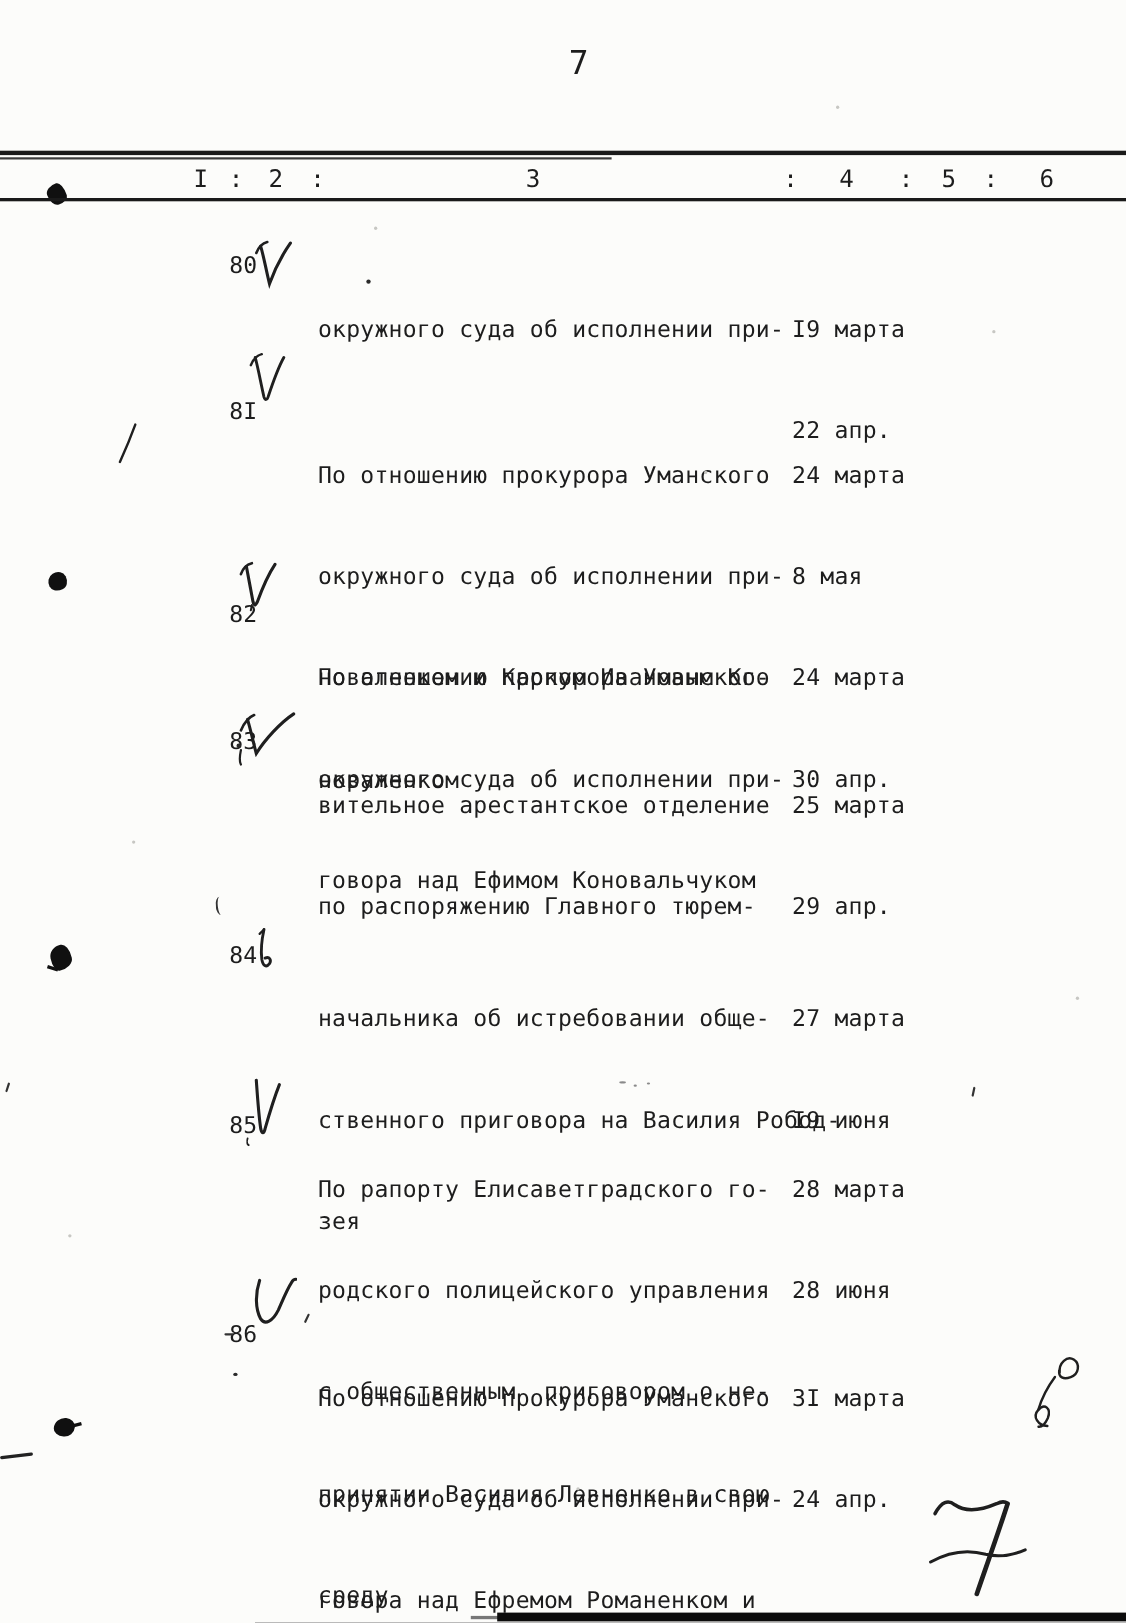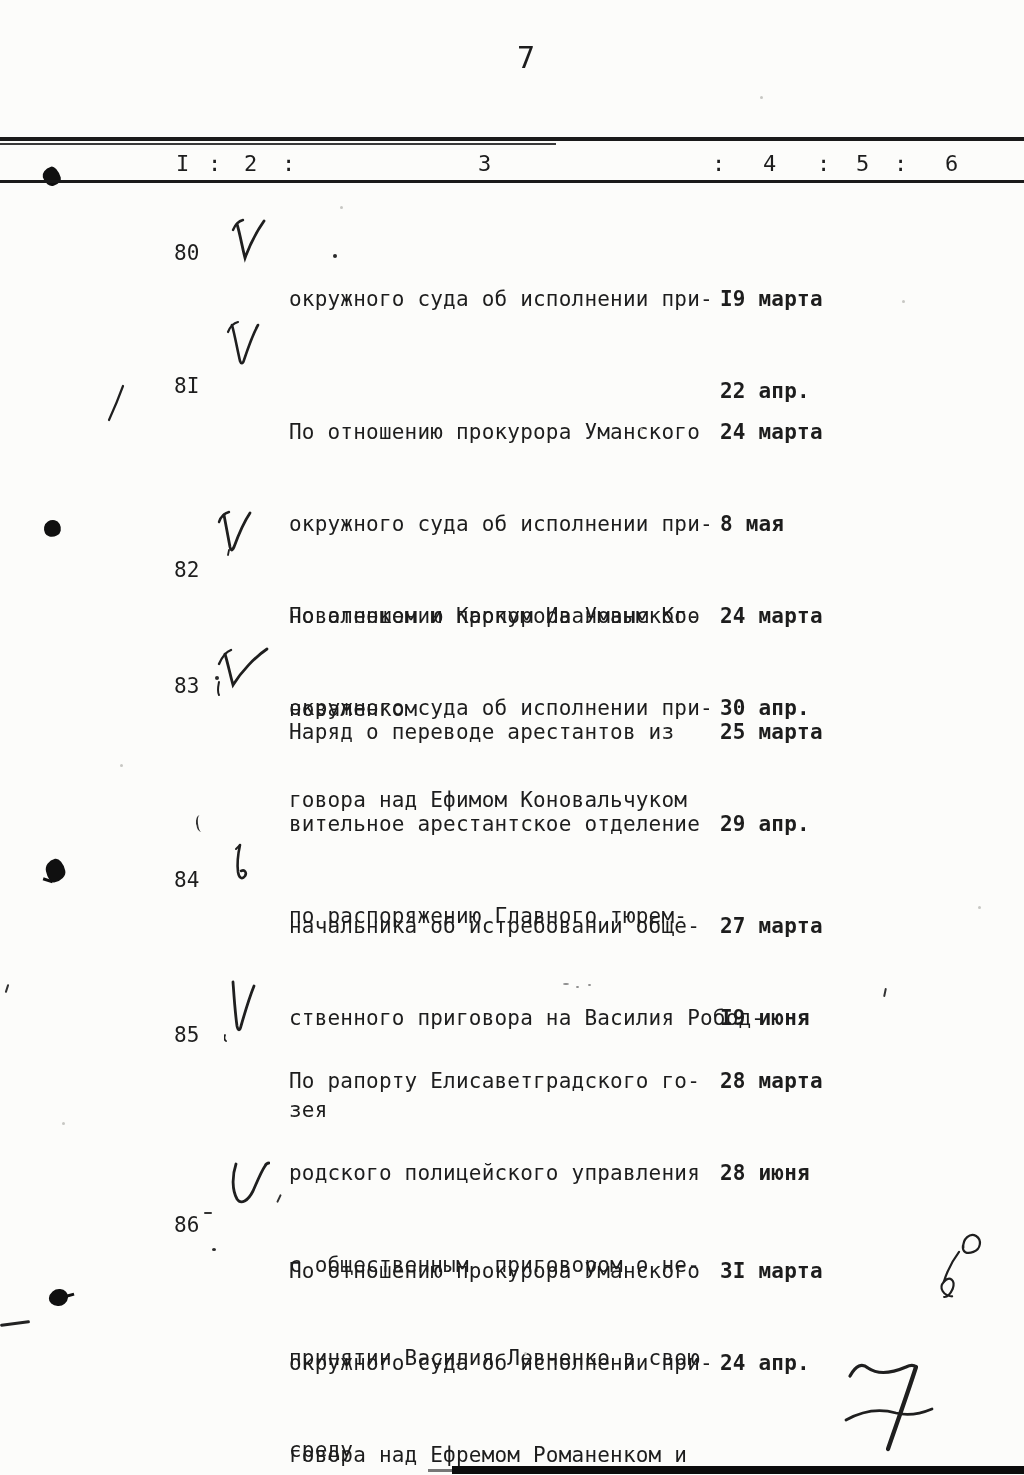--- a/index.html
+++ b/index.html
@@ -23,23 +23,23 @@
   .rule-top2{top:143px;height:2px;width:556px;background:#3a3a3a;}
   .rule-bottom{top:180px;height:3px;}
   
   .colhead{position:absolute;top:151px;height:26px;left:0;width:1024px;font-size:22px;}
   .colhead span{position:absolute;top:0;}
   .ch-1{left:176px;} .ch-c1{left:208px;} .ch-2{left:244px;} .ch-c2{left:282px;}
   .ch-3{left:478px;} .ch-c3{left:712px;} .ch-4{left:763px;} .ch-c4{left:817px;}
   .ch-5{left:856px;} .ch-c5{left:894px;} .ch-6{left:945px;}
   
   .entry{position:absolute;left:0;width:1024px;font-size:21px;line-height:30.8px;letter-spacing:0.2px;}
-  .entry .num{position:absolute;left:174px;top:16px;width:60px;white-space:pre;}
+  .entry .num{position:absolute;left:174px;top:4px;width:60px;white-space:pre;text-align:right;}
   .entry .desc{position:absolute;left:289px;top:0;white-space:pre;}
-  .entry .dates{position:absolute;left:720px;top:0;white-space:pre;font-weight:bold;}
+  .entry .dates{position:absolute;left:720px;top:0;white-space:pre;}
   .line{white-space:pre;}
   
   .mark{position:absolute;}
   .mark svg{display:block;}
   
   .blot{position:absolute;background:#101010;}
   .blot-1{left:43px;top:167px;width:17px;height:19px;border-radius:65% 35% 55% 45%/40% 70% 30% 60%;transform:rotate(-18deg);}
   .blot-2{left:44px;top:520px;width:17px;height:17px;border-radius:55% 45% 60% 40%/50% 55% 45% 50%;transform:rotate(10deg);}
   .blot-3{left:46px;top:859px;width:19px;height:23px;border-radius:60% 40% 70% 30%/45% 60% 40% 55%;transform:rotate(-12deg);}
   .blot-3:after{content:"";position:absolute;left:-5px;bottom:2px;width:10px;height:3px;background:#101010;transform:rotate(30deg);}
@@ -120,21 +120,20 @@
     </div>
     <div class="dates">
       <div class="line">24 марта</div>
       <div class="line">30 апр.</div>
     </div>
   </div>
 
   <div class="entry" style="top:655px">
     <div class="num">83</div>
     <div class="desc">
-      <div class="line">Наряд о переводе арестантов из</div>
       <div class="line">вительное арестантское отделение</div>
       <div class="line">по распоряжению Главного тюрем-</div>
     </div>
     <div class="dates">
       <div class="line">25 марта</div>
       <div class="line">29 апр.</div>
     </div>
   </div>
 
   <div class="entry" style="top:849px">

